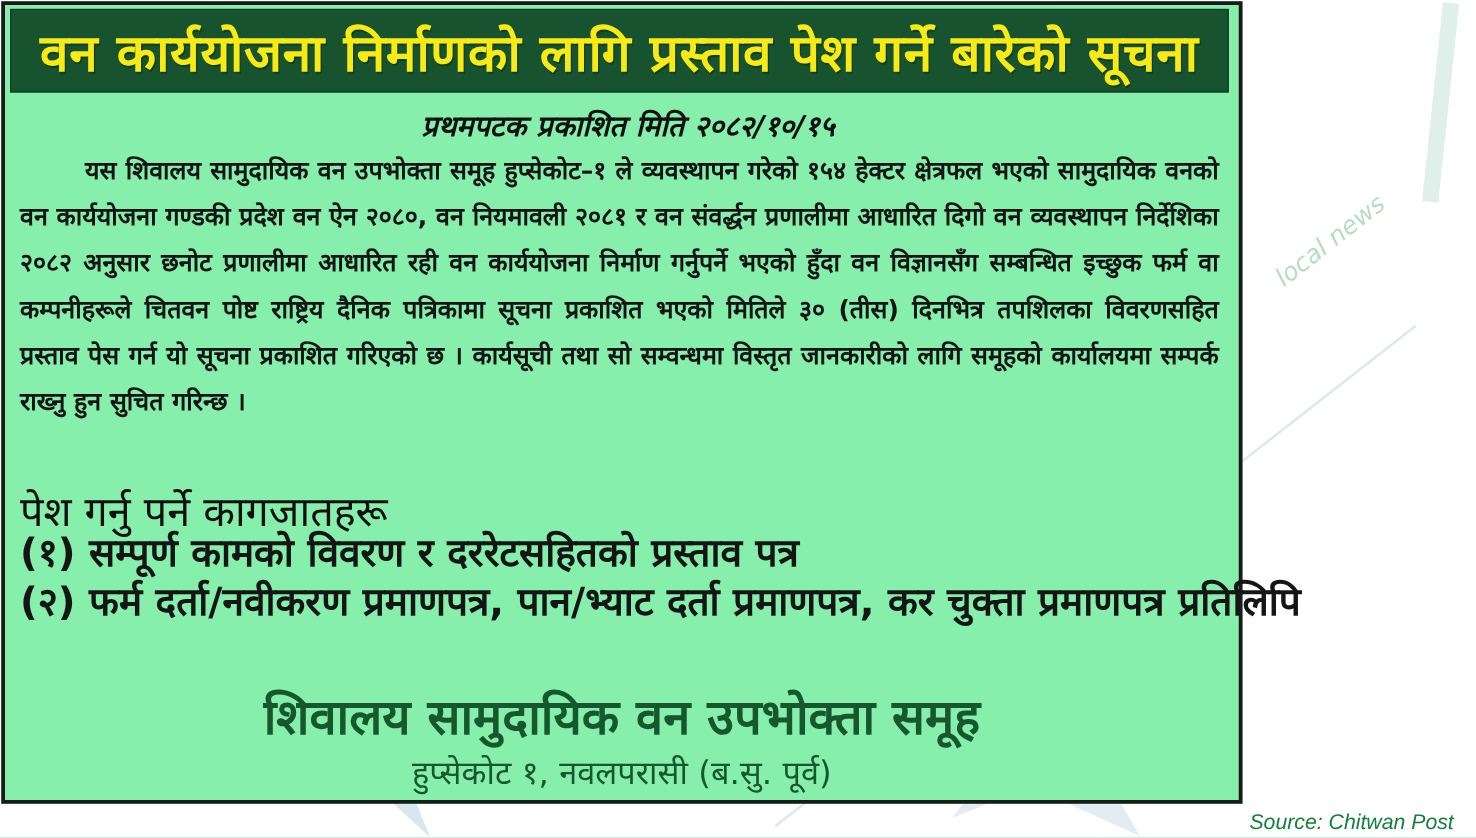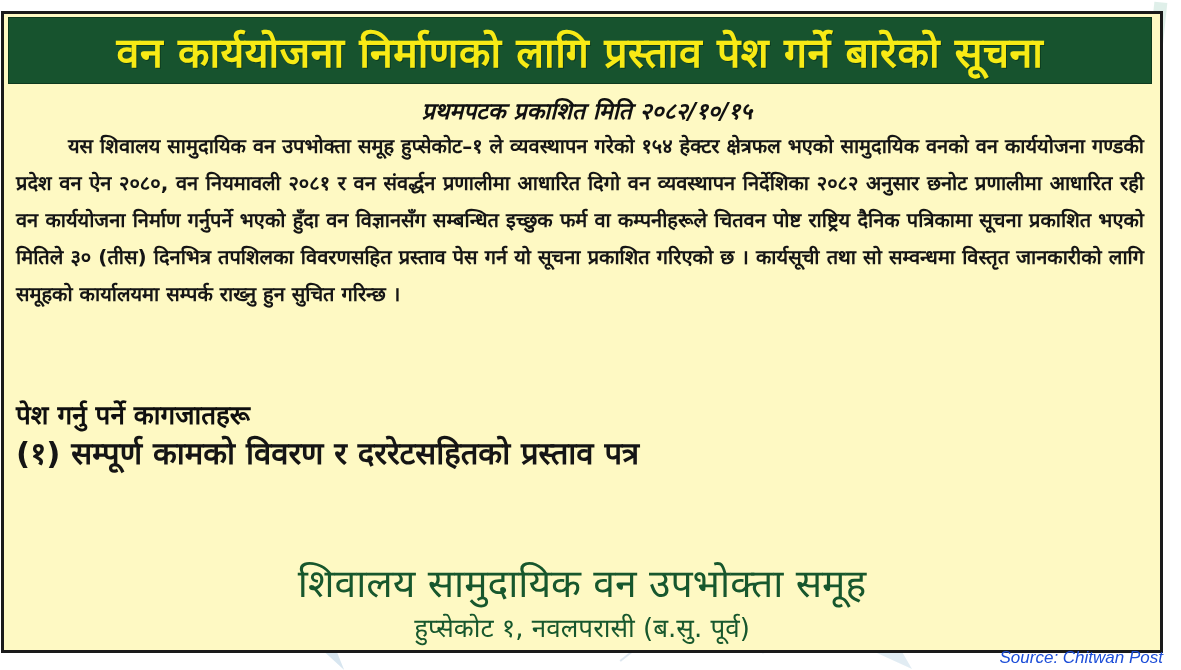--- a/index.html
+++ b/index.html
@@ -7,24 +7,24 @@
   body {
     position: relative;
     width: 1181px; height: 670px;
     background: #ffffff;
     font-family: "DejaVu Sans", "Liberation Sans", sans-serif;
     overflow: hidden;
   }
 
   .notice-box {
     position: absolute;
-    left: 1px; top: 11px;
-    width: 1162px; height: 642px;
+    left: 1px; top: 1px;
+    width: 993px; height: 642px;
     border: 3px solid #1a1a1a;
-    background: #fef9c3;
+    background: #86efac;
     z-index: 2;
   }
 
   .header-band {
     position: absolute;
     left: 4px; top: 3px; right: 8px;
     height: 67px;
     background: #17532e;
     display: flex; align-items: center; justify-content: center;
     box-shadow: inset 0 0 0 1px #0e3a1f;
@@ -56,22 +56,22 @@
     line-height: 37px;
     font-weight: 600;
     color: #151515;
     text-align: justify;
     text-indent: 52px;
   }
 
   .docs-heading {
     position: absolute;
     left: 12px; top: 382px;
-    font-size: 26px;
-    font-weight: bold;
+    font-size: 33px;
+    font-weight: normal;
     color: #0f0f0f;
   }
 
   .docs-list {
     position: absolute;
     left: 12px; right: 16px; top: 420px;
     list-style: none;
   }
   .docs-list li {
     font-size: 31px;
@@ -79,39 +79,39 @@
     font-weight: 600;
     color: #151515;
     white-space: nowrap;
   }
 
   .org-name {
     position: absolute;
     left: 0; right: 0; top: 541px;
     text-align: center;
     font-size: 39px;
-    font-weight: normal;
+    font-weight: bold;
     color: #17572d;
   }
 
   .org-address {
     position: absolute;
     left: 0; right: 0; top: 595px;
     text-align: center;
     font-size: 26px;
     font-weight: normal;
     color: #17572d;
   }
 
   .source-caption {
     position: absolute;
     right: 18px; top: 648px;
     font-size: 17px;
     font-style: italic;
-    color: #1d4ed8;
+    color: #15803d;
     z-index: 5;
     font-family: "Liberation Sans", sans-serif;
   }
 
   
   .watermark { position: absolute; inset: 0; z-index: 1; pointer-events: none; }
   .wm-brand {
     position: absolute;
     left: 255px; top: 470px;
     font-size: 118px;
@@ -220,20 +220,21 @@
   </div>
 
   <div class="pub-line">प्रथमपटक प्रकाशित मिति २०८२/१०/१५</div>
 
   <div class="body-par">यस शिवालय सामुदायिक वन उपभोक्ता समूह हुप्सेकोट–१ ले व्यवस्थापन गरेको १५४ हेक्टर क्षेत्रफल भएको सामुदायिक वनको वन कार्ययोजना गण्डकी प्रदेश वन ऐन २०८०, वन नियमावली २०८१ र वन संवर्द्धन प्रणालीमा आधारित दिगो वन व्यवस्थापन निर्देशिका २०८२ अनुसार छनोट प्रणालीमा आधारित रही वन कार्ययोजना निर्माण गर्नुपर्ने भएको हुँदा वन विज्ञानसँग सम्बन्धित इच्छुक फर्म वा कम्पनीहरूले चितवन पोष्ट राष्ट्रिय दैनिक पत्रिकामा सूचना प्रकाशित भएको मितिले ३० (तीस) दिनभित्र तपशिलका विवरणसहित प्रस्ताव पेस गर्न यो सूचना प्रकाशित गरिएको छ । कार्यसूची तथा सो सम्वन्धमा विस्तृत जानकारीको लागि समूहको कार्यालयमा सम्पर्क राख्नु हुन सुचित गरिन्छ ।</div>
 
   <div class="docs-heading">पेश गर्नु पर्ने कागजातहरू</div>
 
   <ul class="docs-list">
     <li>(१) सम्पूर्ण कामको विवरण र दररेटसहितको प्रस्ताव पत्र</li>
+    <li>(२) फर्म दर्ता/नवीकरण प्रमाणपत्र, पान/भ्याट दर्ता प्रमाणपत्र, कर चुक्ता प्रमाणपत्र प्रतिलिपि</li>
   </ul>
 
   <div class="org-name">शिवालय सामुदायिक वन उपभोक्ता समूह</div>
 
   <div class="org-address">हुप्सेकोट १, नवलपरासी (ब.सु. पूर्व)</div>
 
 </div>
 
 <div class="source-caption">Source: Chitwan Post</div>
 

